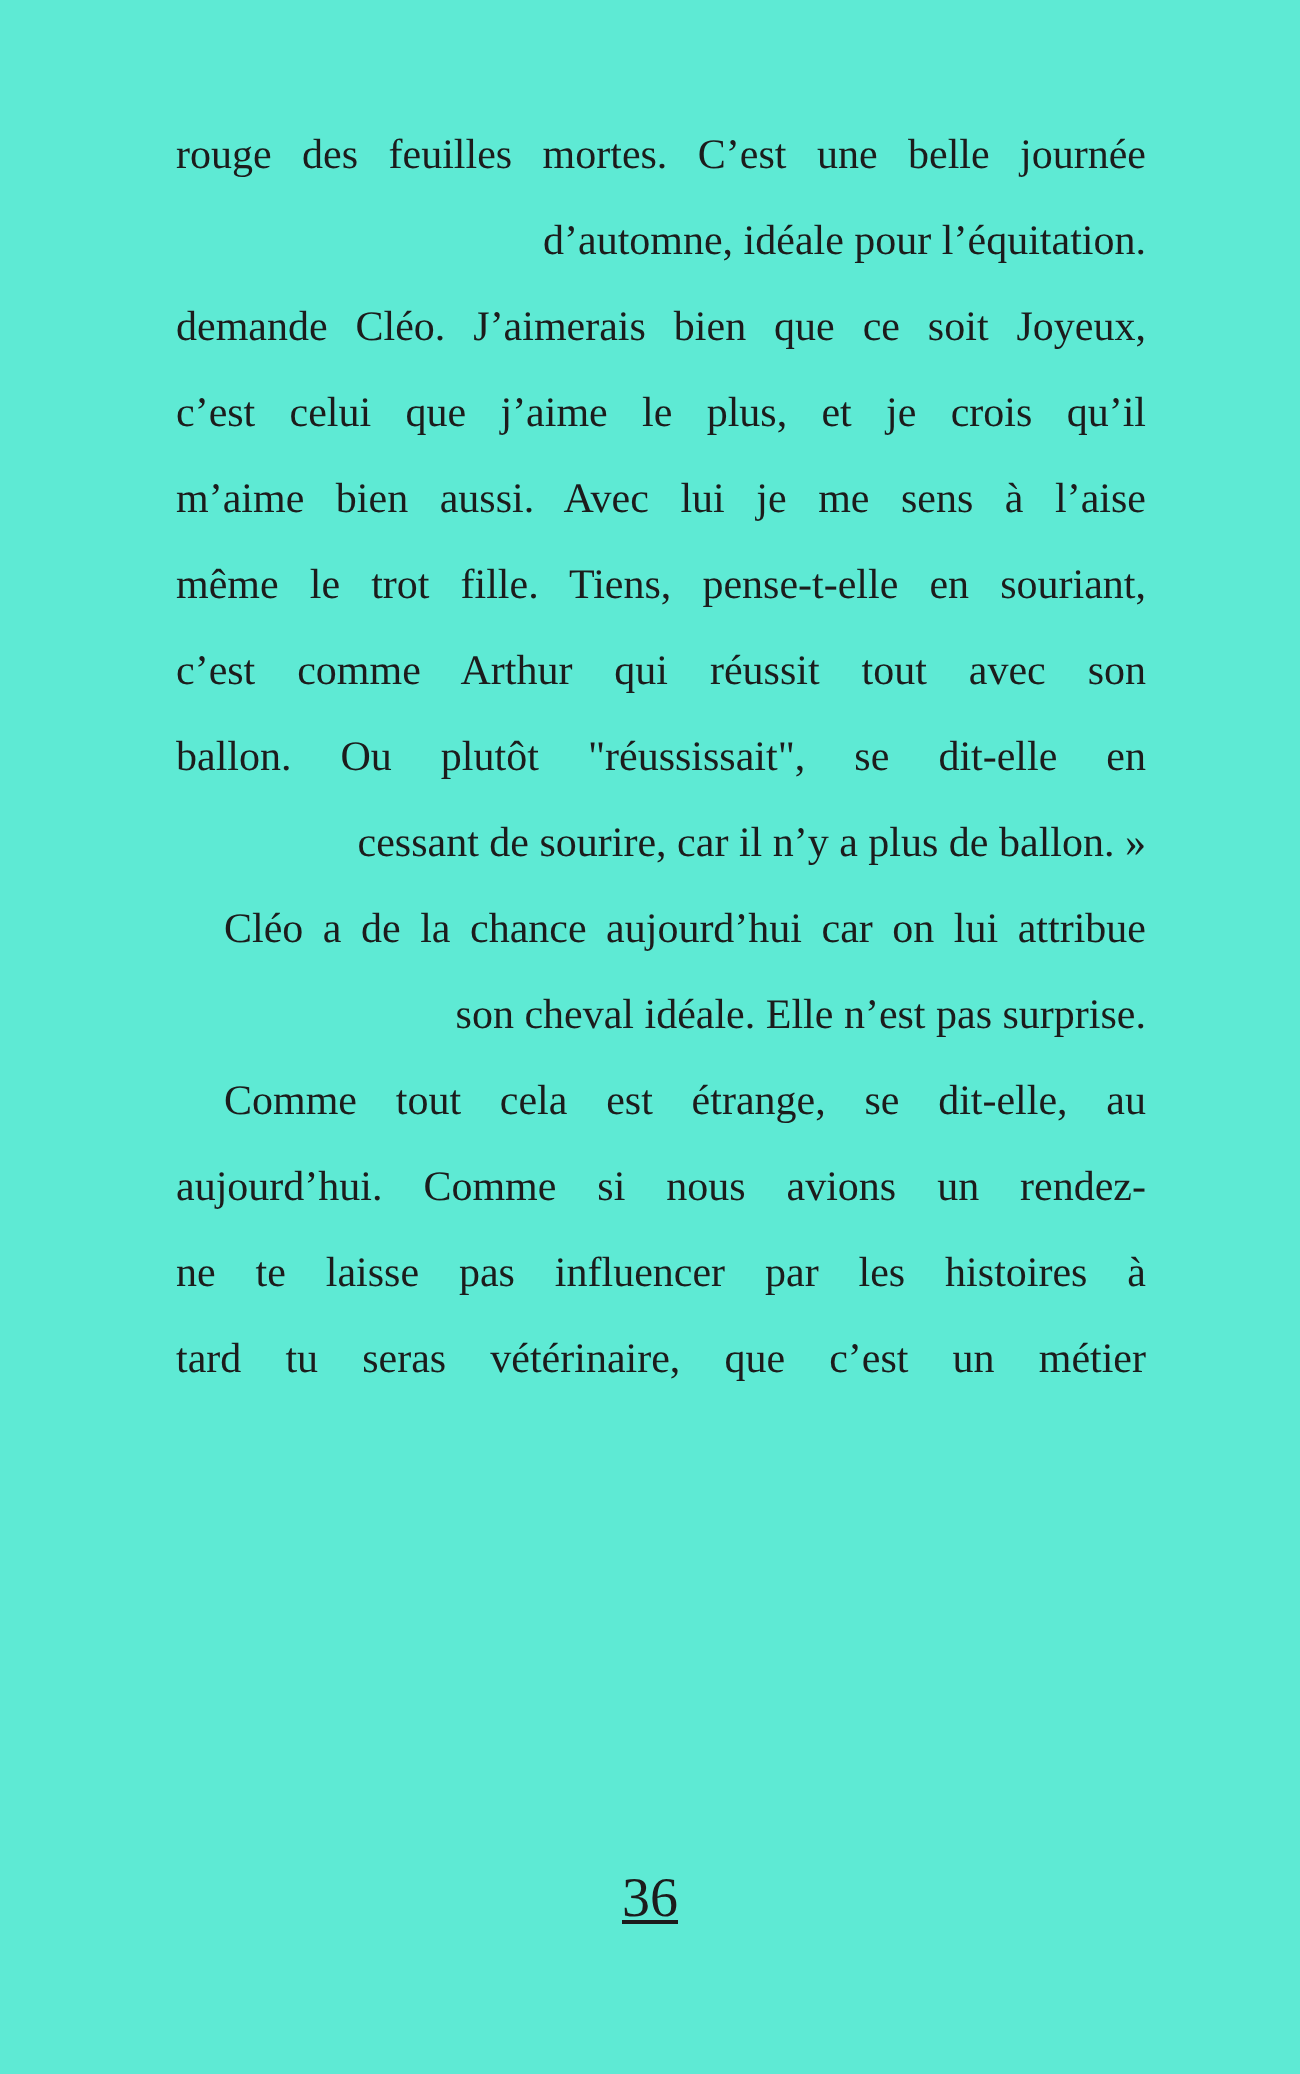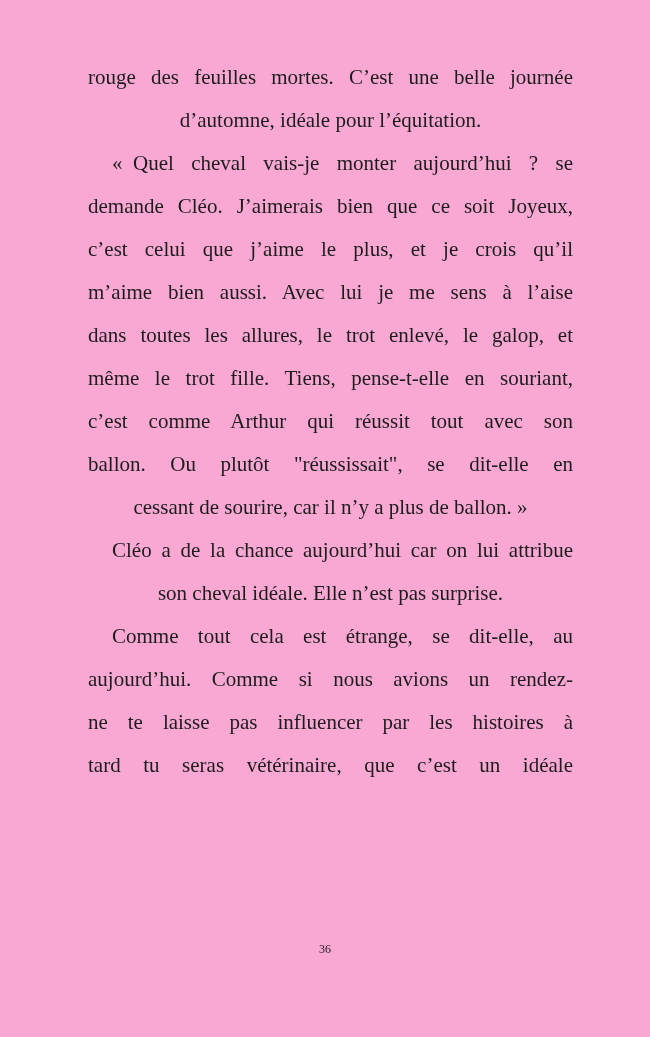--- a/index.html
+++ b/index.html
@@ -21,58 +21,57 @@
     left: 88px;
     top: 56px;
     width: 485px;
     font-size: 21px;
   }
   .line {
     height: 43px;
     line-height: 43px;
     white-space: normal;
     overflow: hidden;
-    text-align: center;
+    text-align: right;
     text-justify: inter-word;
   }
   .line.just {
     text-align: justify;
     text-align-last: justify;
   }
   .line.indent {
     padding-left: 24px;
   }
   .page-number {
     position: absolute;
     top: 928px;
     left: 0;
     width: 100%;
     height: 43px;
     line-height: 43px;
     text-align: center;
-    font-size: 12px;
+    font-size: 28px;
+    text-decoration: underline;
   }
 </style>
 </head>
 <body>
 
-<div class="page" style="background: #f9a8d4;">
+<div class="page" style="background: #5eead4;">
   <div class="text-block" style="color: rgb(28, 28, 28);">
       <div class="line just">rouge des feuilles mortes. C’est une belle journée</div>
       <div class="line">d’automne, idéale pour l’équitation.</div>
-      <div class="line indent just">« Quel cheval vais-je monter aujourd’hui ? se</div>
       <div class="line just">demande Cléo. J’aimerais bien que ce soit Joyeux,</div>
       <div class="line just">c’est celui que j’aime le plus, et je crois qu’il</div>
       <div class="line just">m’aime bien aussi. Avec lui je me sens à l’aise</div>
-      <div class="line just">dans toutes les allures, le trot enlevé, le galop, et</div>
       <div class="line just">même le trot fille. Tiens, pense-t-elle en souriant,</div>
       <div class="line just">c’est comme Arthur qui réussit tout avec son</div>
       <div class="line just">ballon. Ou plutôt "réussissait", se dit-elle en</div>
       <div class="line">cessant de sourire, car il n’y a plus de ballon. »</div>
       <div class="line indent just">Cléo a de la chance aujourd’hui car on lui attribue</div>
       <div class="line">son cheval idéale. Elle n’est pas surprise.</div>
       <div class="line indent just">Comme tout cela est étrange, se dit-elle, au</div>
       <div class="line just">aujourd’hui. Comme si nous avions un rendez-</div>
       <div class="line just">ne te laisse pas influencer par les histoires à</div>
-      <div class="line just">tard tu seras vétérinaire, que c’est un idéale</div>
+      <div class="line just">tard tu seras vétérinaire, que c’est un métier</div>
     </div>
   <div class="page-number">36</div>
 </div>
 
 </body></html>

